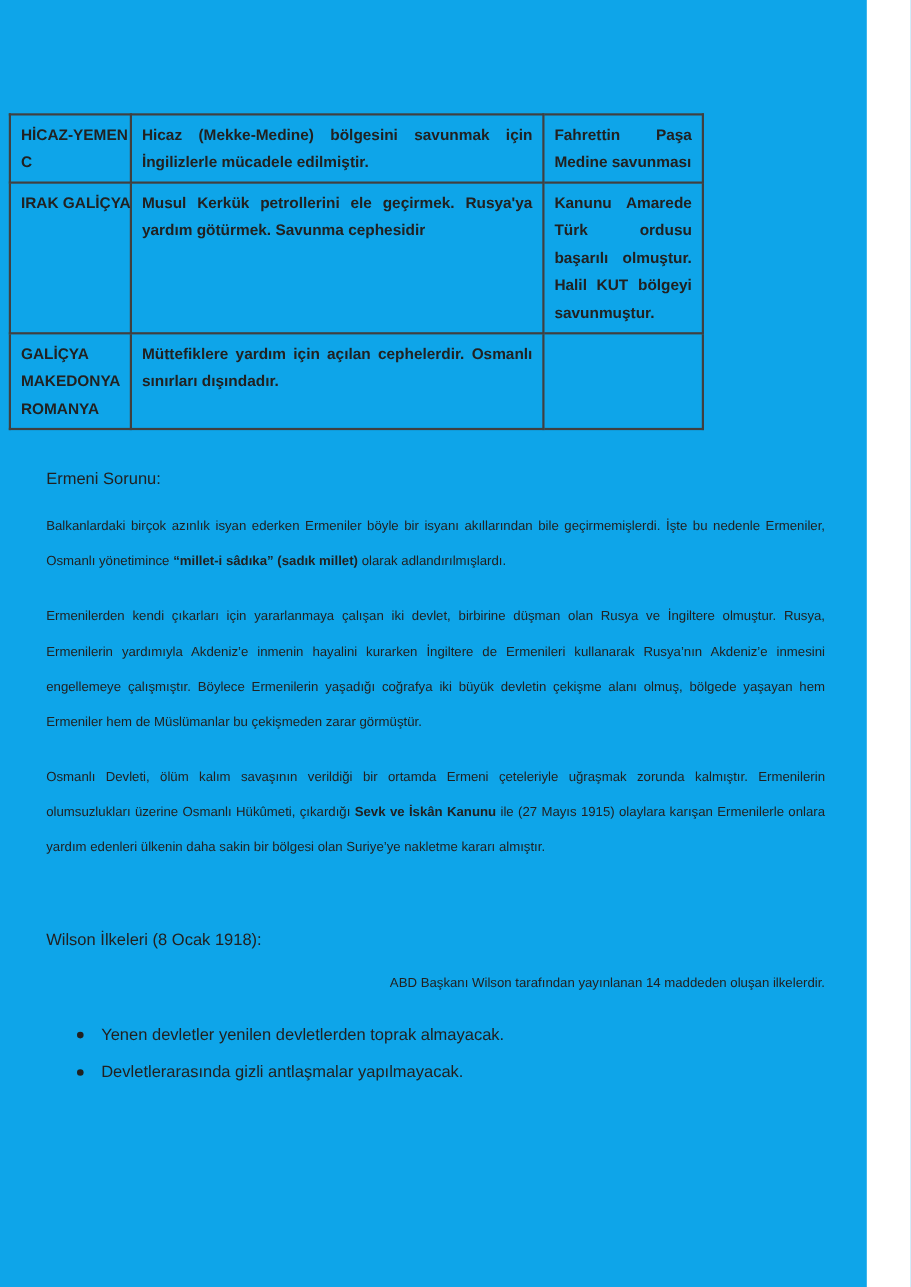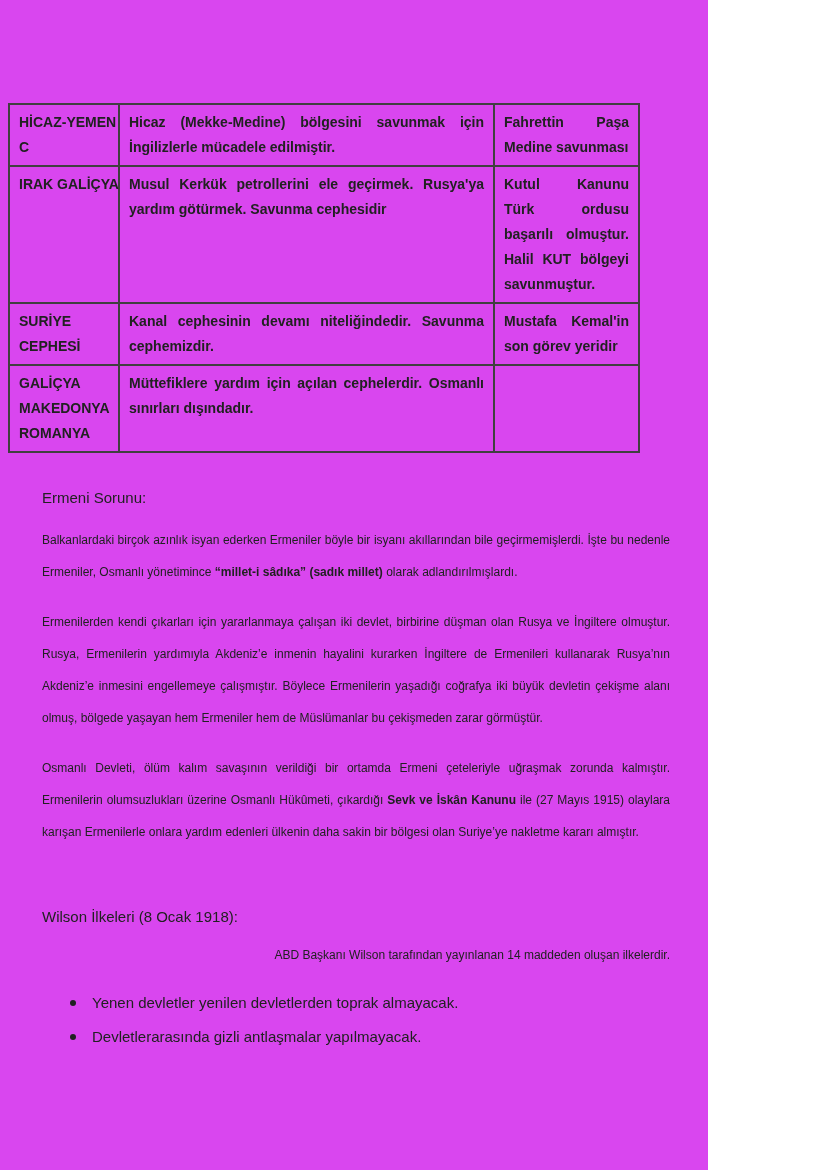--- a/index.html
+++ b/index.html
@@ -5,23 +5,23 @@
   * { box-sizing: border-box; }
   html, body { margin: 0; padding: 0; }
   body {
     width: 828px; height: 1170px;
     background: #ffffff;
     font-family: "Liberation Sans", sans-serif;
     color: #212121;
   }
   .page {
     position: relative;
-    width: 708px; height: 1170px;
+    width: 788px; height: 1170px;
     overflow: hidden;
-    background: #d946ef;
+    background: #0ea5e9;
   }
 
   
   table.fronts {
     border-collapse: collapse;
     table-layout: fixed;
     width: 630px;
     margin: 103px 0 0 8px;
   }
   table.fronts td {
@@ -101,36 +101,24 @@
       </tr>
 
       <tr>
         <td class="name">
           <div>IRAK GALİÇYA</div>
         </td>
         <td class="desc">
           <span>Musul Kerkük petrollerini ele geçirmek. Rusya'ya yardım götürmek. Savunma cephesidir</span>
         </td>
         <td class="note">
-          <span class="b">Kutul Kanunu</span><span> Türk ordusu başarılı olmuştur. </span><span class="b">Halil KUT</span><span> bölgeyi savunmuştur.</span>
+          <span class="b">Kanunu Amarede</span><span> Türk ordusu başarılı olmuştur. </span><span class="b">Halil KUT</span><span> bölgeyi savunmuştur.</span>
         </td>
       </tr>
 
-      <tr>
-        <td class="name">
-          <div>SURİYE</div>
-          <div>CEPHESİ</div>
-        </td>
-        <td class="desc">
-          <span>Kanal cephesinin devamı niteliğindedir. Savunma cephemizdir.</span>
-        </td>
-        <td class="note">
-          <span>Mustafa Kemal'in son görev yeridir</span>
-        </td>
-      </tr>
 
       <tr>
         <td class="name">
           <div>GALİÇYA</div>
           <div>MAKEDONYA</div>
           <div>ROMANYA</div>
         </td>
         <td class="desc">
           <span>Müttefiklere yardım için açılan cephelerdir. Osmanlı sınırları dışındadır.</span>
         </td>

